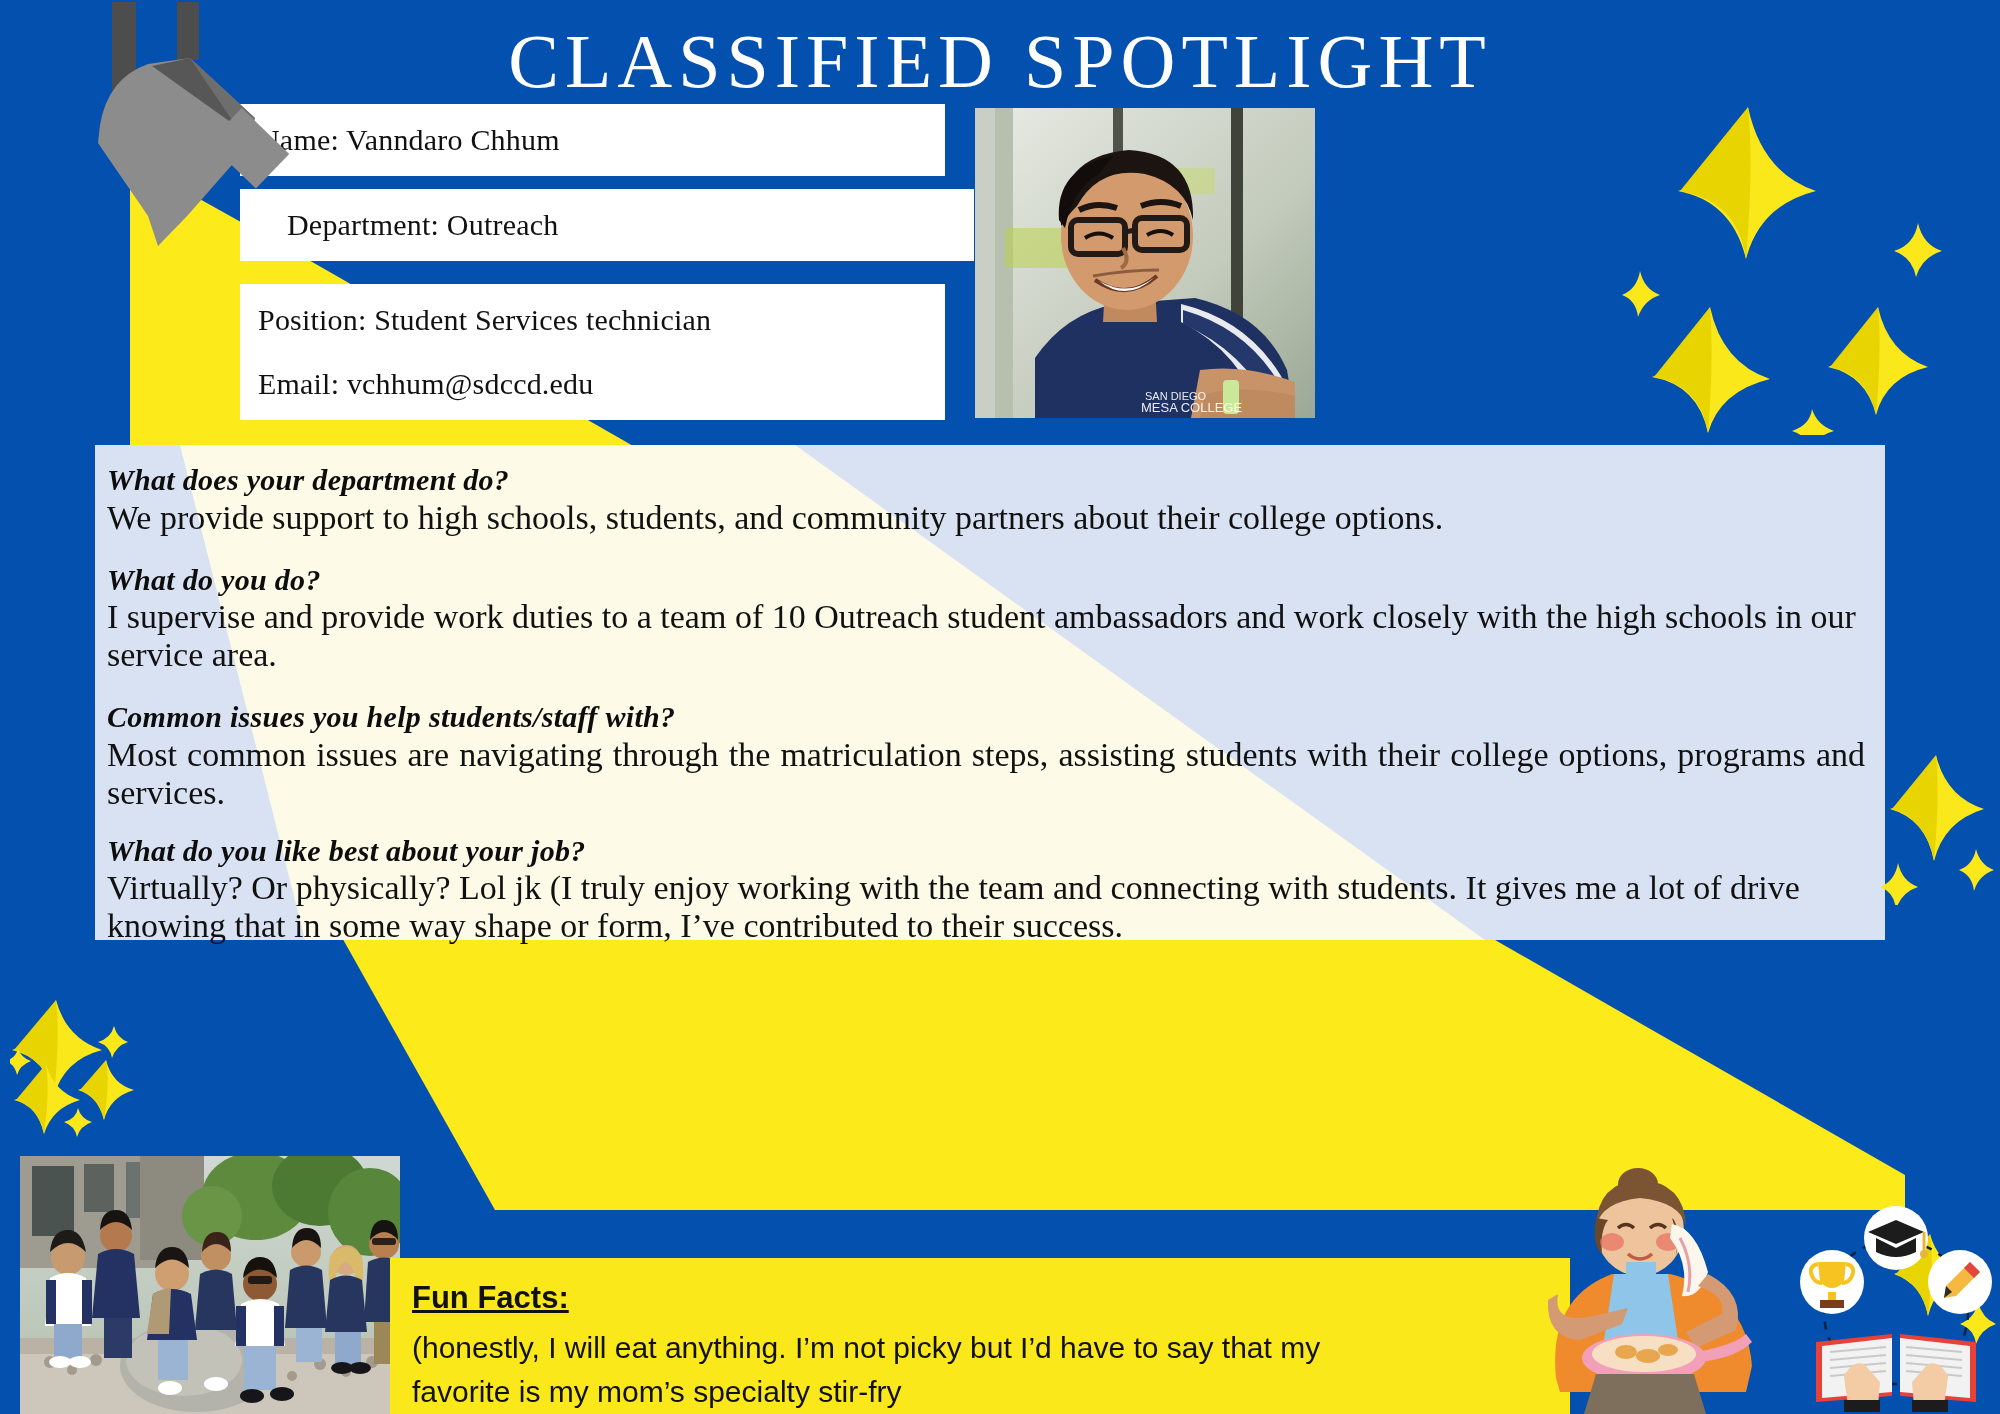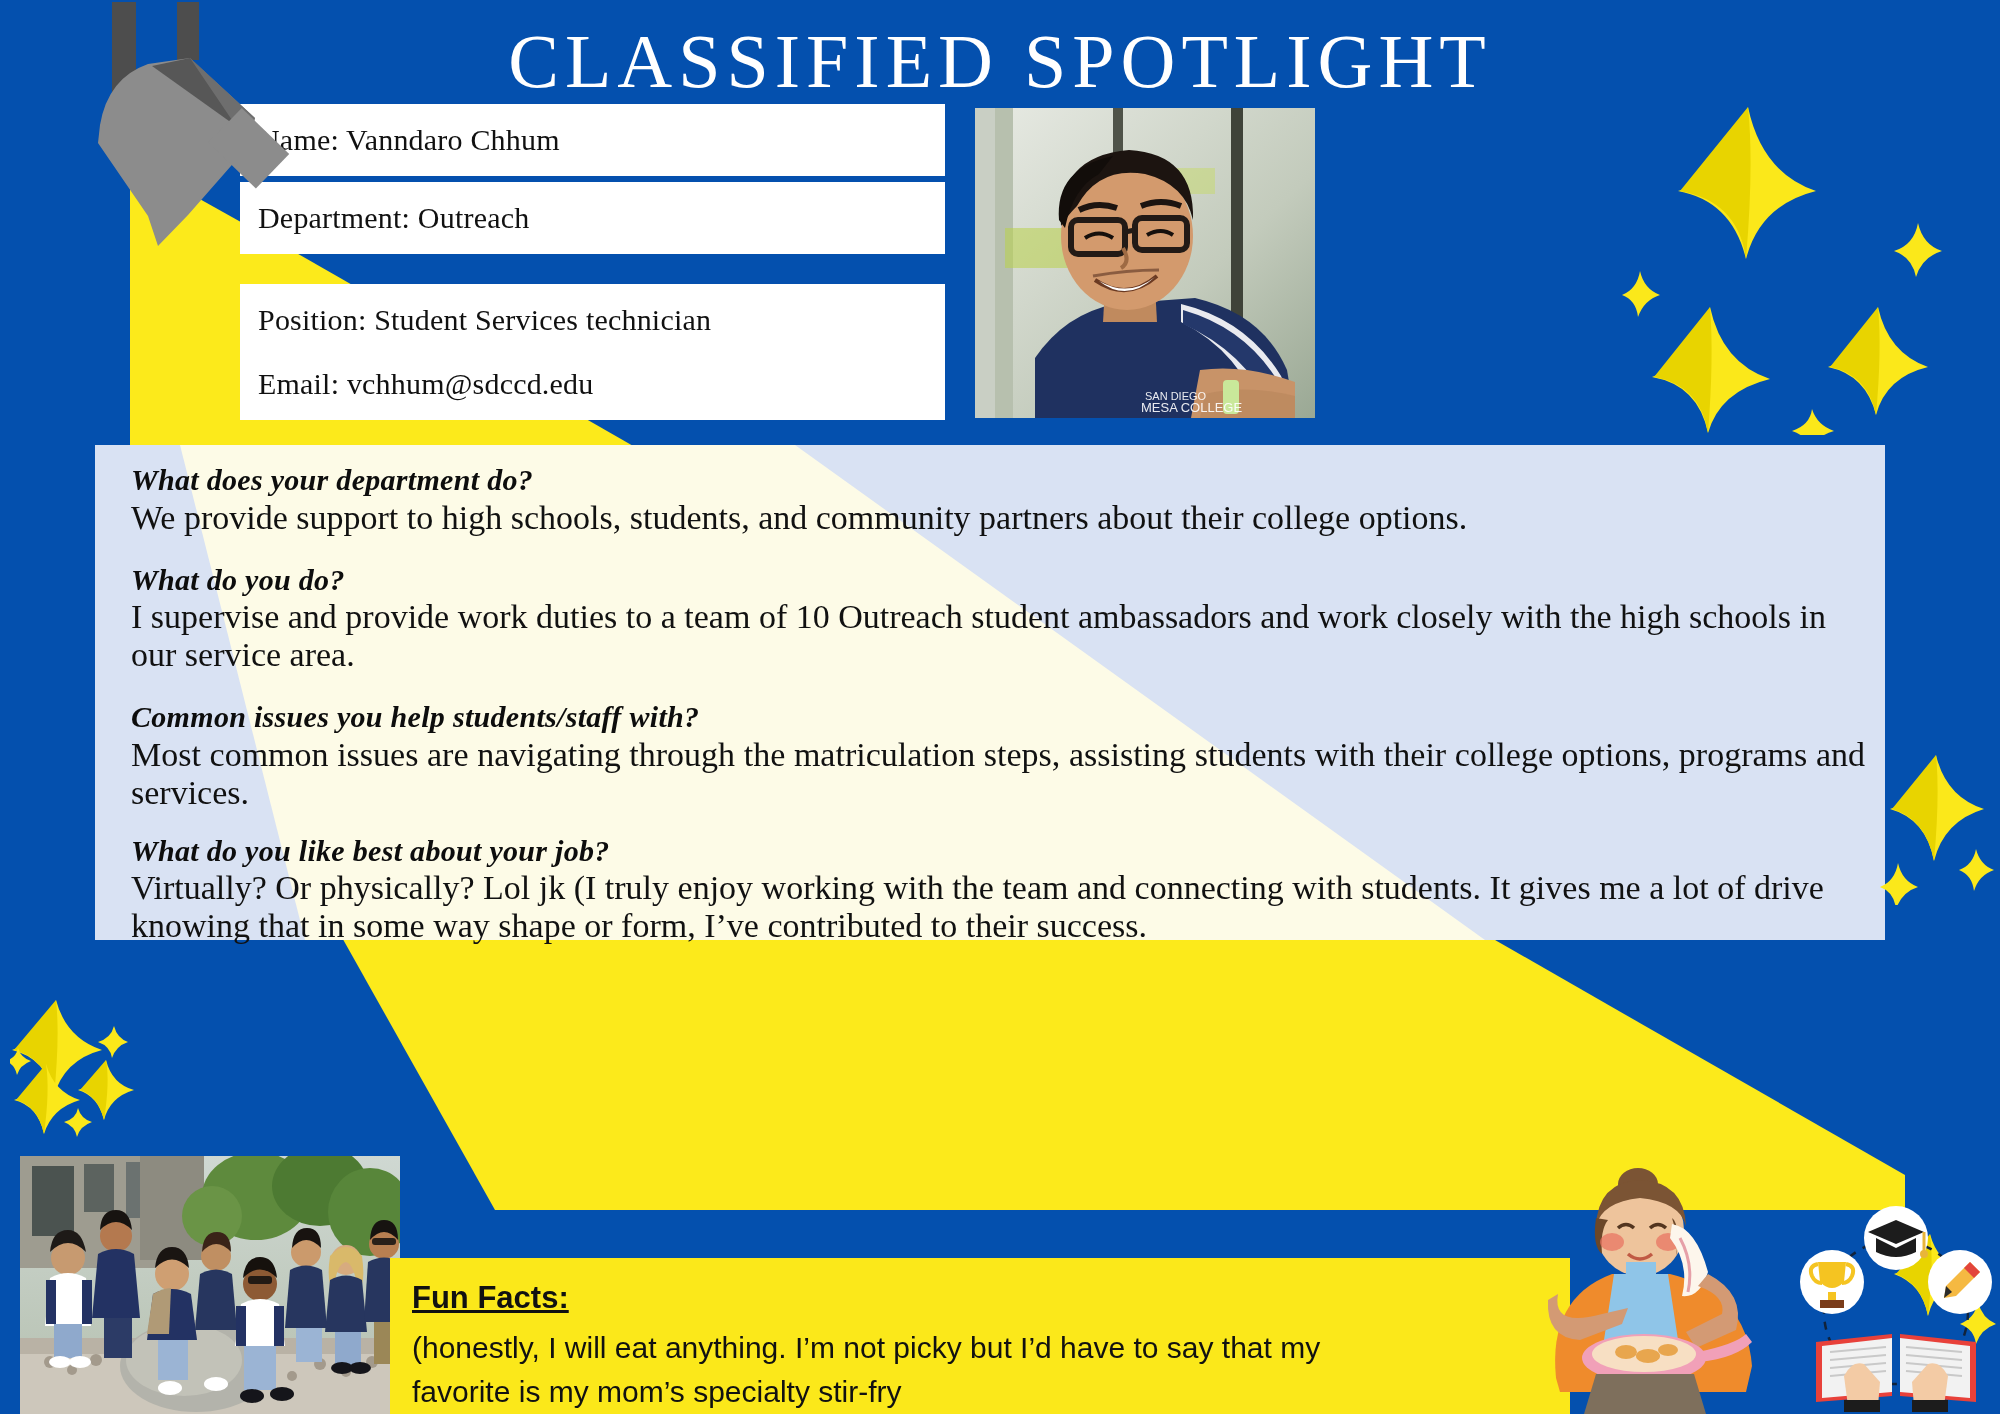--- a/index.html
+++ b/index.html
@@ -25,42 +25,42 @@
   
   .infobox{
     position:absolute;left:240px;width:705px;height:72px;background:#ffffff;
     display:flex;align-items:center;z-index:9;
   }
   .infobox span{
     padding-left:18px;font-size:30px;color:#111;
     font-family:"Liberation Serif", serif;letter-spacing:.2px;
   }
   #box1{top:104px;}
-  #box2{top:182px;}
+  #box2{top:189px;padding-left:29px;}
   #box3{top:284px;}
   #box4{top:348px;}
   
   .portrait{
     position:absolute;left:975px;top:108px;width:320px;height:310px;
     overflow:hidden;z-index:9;background:#c9cfc4;padding-left:20px;
   }
   .portrait svg{display:block;}
   
   .panel{
     position:absolute;left:95px;top:445px;width:1790px;height:495px;
     background:#d9e2f3;z-index:5;
   }
   .panel-beam{
     position:absolute;left:0;top:0;width:1790px;height:495px;
     background:#fdfbe7;
     clip-path:polygon(85px 0px, 700px 0px, 1390px 495px, 210px 495px);
     z-index:1;
   }
   .panel-inner{
-    position:relative;z-index:4;padding:16px 20px 0 36px;
+    position:relative;z-index:4;padding:16px 20px 0 12px;
   }
   .q{
     font-family:"Liberation Serif", serif;font-weight:bold;font-style:italic;
     font-size:30px;color:#0d0d0d;margin:0;line-height:1.25;letter-spacing:.3px;
   }
   .a{
     font-family:"Liberation Serif", serif;font-size:34px;color:#111;
     margin:0 0 0 0;line-height:1.12;
   }
   .a.justify{text-align:justify;}

